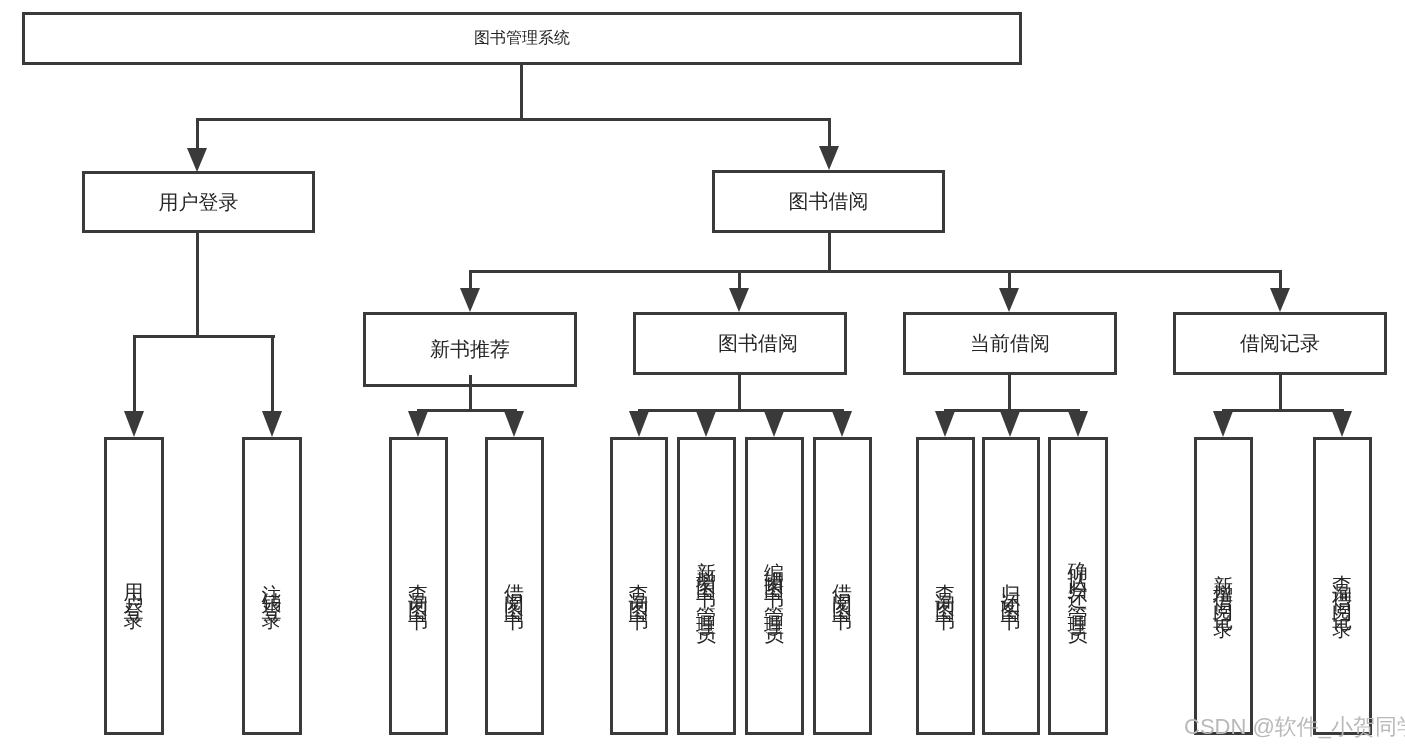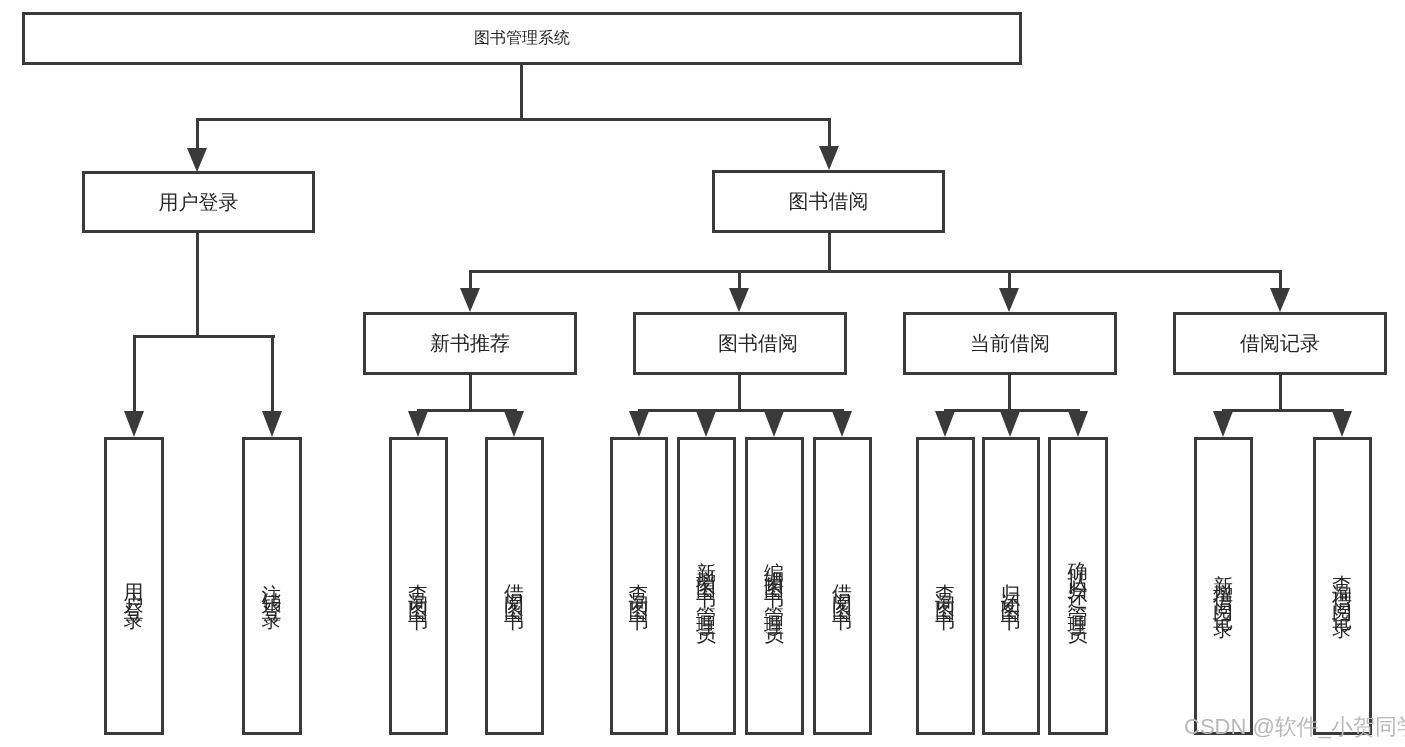--- a/index.html
+++ b/index.html
@@ -101,21 +101,21 @@
   <div class="line" style="left:469px; top:270px; width:813px; height:3px;"></div>
   <div class="line" style="left:469px; top:270px; width:3px; height:22px;"></div>
   <div class="arr" style="left:460px; top:288px;"></div>
   <div class="line" style="left:738px; top:270px; width:3px; height:22px;"></div>
   <div class="arr" style="left:729px; top:288px;"></div>
   <div class="line" style="left:1008px; top:270px; width:3px; height:22px;"></div>
   <div class="arr" style="left:999px; top:288px;"></div>
   <div class="line" style="left:1279px; top:270px; width:3px; height:22px;"></div>
   <div class="arr" style="left:1270px; top:288px;"></div>
 
-  <div class="box" style="left:363px; top:312px; width:214px; height:63px;">
+  <div class="box" style="left:363px; top:312px; width:214px; height:75px;">
     <span class="h-label">新书推荐</span>
   </div>
   <div class="box" style="left:633px; top:312px; width:214px; height:63px;padding-left:36px;">
     <span class="h-label">图书借阅</span>
   </div>
   <div class="box" style="left:1173px; top:312px; width:214px; height:63px;">
     <span class="h-label">借阅记录</span>
   </div>
   <div class="box" style="left:903px; top:312px; width:214px; height:63px;">
     <span class="h-label">当前借阅</span>

